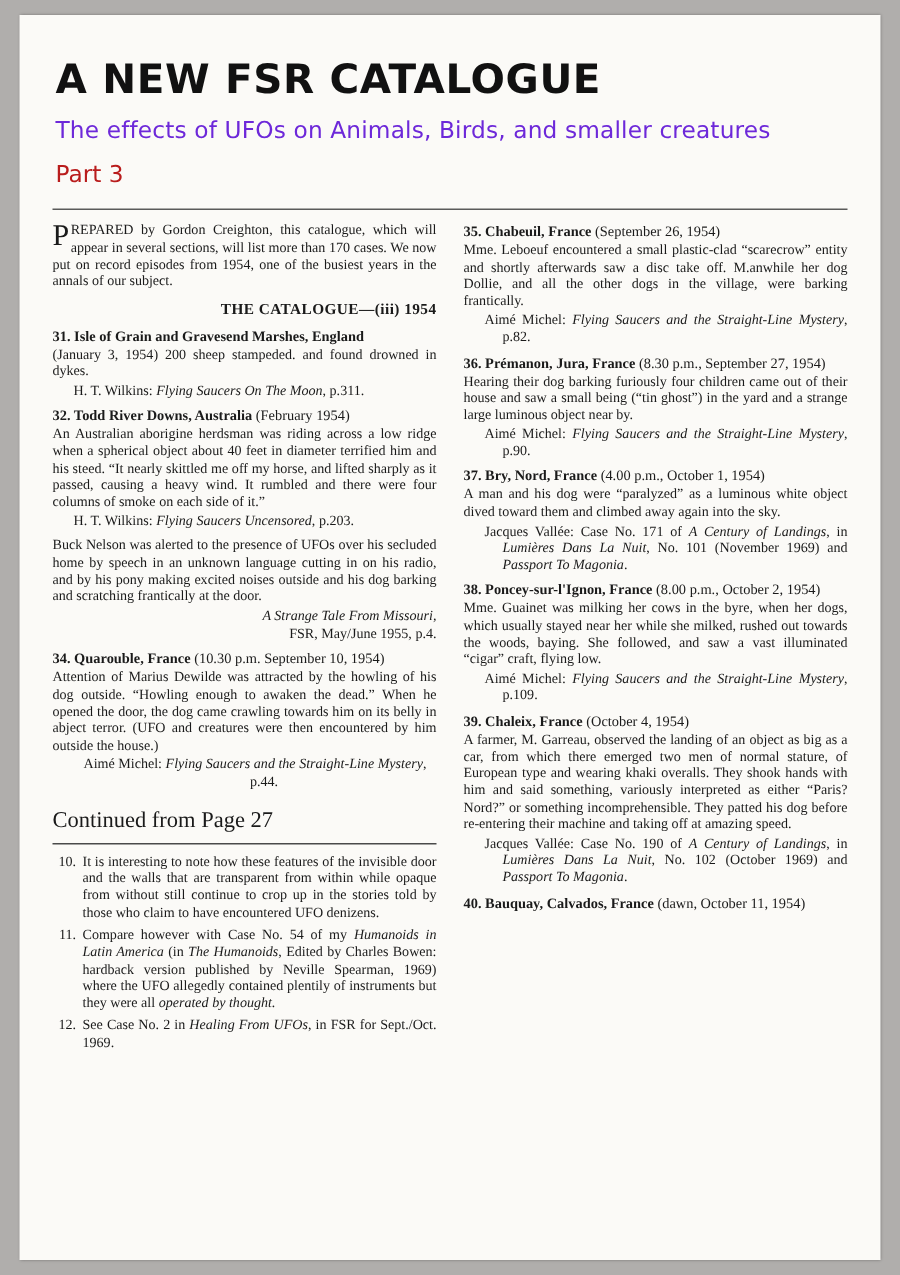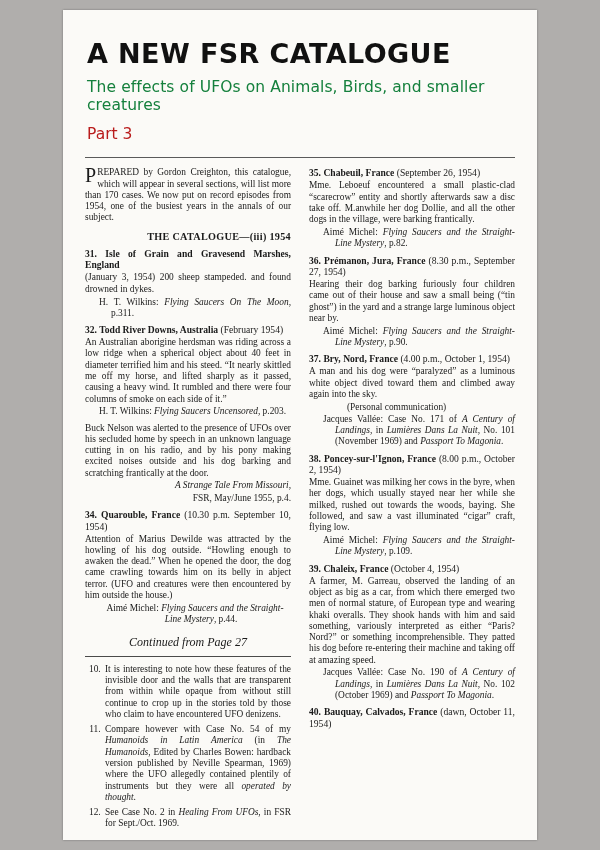--- a/index.html
+++ b/index.html
@@ -8,42 +8,42 @@
     width: 600px;
     height: 850px;
     background: #b0aeac;
     font-family: "Liberation Serif", serif;
     display: flex;
     align-items: center;
     justify-content: center;
     overflow: hidden;
   }
   .page {
-    width: 474px;
+    width: 574px;
     height: 830px;
     background: #fbfaf7;
     padding: 26px 22px 10px 22px;
     overflow: hidden;
     position: relative;
     box-shadow: 0 0 2px rgba(0,0,0,0.35);
   }
   
   .title {
     font-family: "DejaVu Sans", sans-serif;
     font-weight: bold;
     font-size: 27px;
     letter-spacing: 0.4px;
     color: #111;
     margin: 4px 0 10px 2px;
     line-height: 1.05;
   }
   .subtitle {
     font-family: "DejaVu Sans", sans-serif;
     font-size: 15.5px;
-    color: #15803d;
+    color: #6d28d9;
     margin: 0 0 11px 2px;
     letter-spacing: 0.1px;
   }
   .partline {
     font-family: "DejaVu Sans", sans-serif;
     font-size: 15.5px;
     color: #b91c1c;
     margin: 0 0 14px 2px;
   }
   .rule {
@@ -93,23 +93,22 @@
     text-indent: -12px;
     margin-top: 1px;
     margin-bottom: 1px;
   }
   .src-c {
     text-align: right;
     margin: 1px 0;
   }
   .ital { font-style: italic; }
   .contd {
-    text-align: center;
-    font-style: italic;
-    font-size: 12px;
+    text-align: left;
+    font-size: 15px;
     margin: 10px 0 6px 0;
   }
   .hr-short {
     border: none;
     border-top: 1px solid #4a4a4a;
     width: 100%;
     margin: 5px 0 7px 0;
   }
   ol.notes {
     margin: 0;
@@ -199,21 +198,20 @@
           <span class="date">(8.30 p.m., September 27, 1954)</span></p>
         <p><span>Hearing their dog barking furiously four children came out of their house and saw a small being (“tin ghost”) in the yard and a strange large luminous object near by.</span></p>
         <p class="src"><span>Aimé Michel: <span class="ital">Flying Saucers and the Straight-Line Mystery</span>, p.90.</span></p>
       </div>
 
       <div class="entry">
         <p class="entry-head"><span>37.</span>
           <span class="loc">Bry, Nord, France</span>
           <span class="date">(4.00 p.m., October 1, 1954)</span></p>
         <p><span>A man and his dog were “paralyzed” as a luminous white object dived toward them and climbed away again into the sky.</span></p>
-        <p class="src-c" style="text-align:left;margin-left:38px">(Personal communication)</p>
         <p class="src"><span>Jacques Vallée: Case No. 171 of <span class="ital">A Century of Landings</span>, in <span class="ital">Lumières Dans La Nuit</span>, No. 101 (November 1969) and <span class="ital">Passport To Magonia</span>.</span></p>
       </div>
 
       <div class="entry">
         <p class="entry-head"><span>38.</span>
           <span class="loc">Poncey-sur-l'Ignon, France</span>
           <span class="date">(8.00 p.m., October 2, 1954)</span></p>
         <p><span>Mme. Guainet was milking her cows in the byre, when her dogs, which usually stayed near her while she milked, rushed out towards the woods, baying. She followed, and saw a vast illuminated “cigar” craft, flying low.</span></p>
         <p class="src"><span>Aimé Michel: <span class="ital">Flying Saucers and the Straight-Line Mystery</span>, p.109.</span></p>
       </div>

